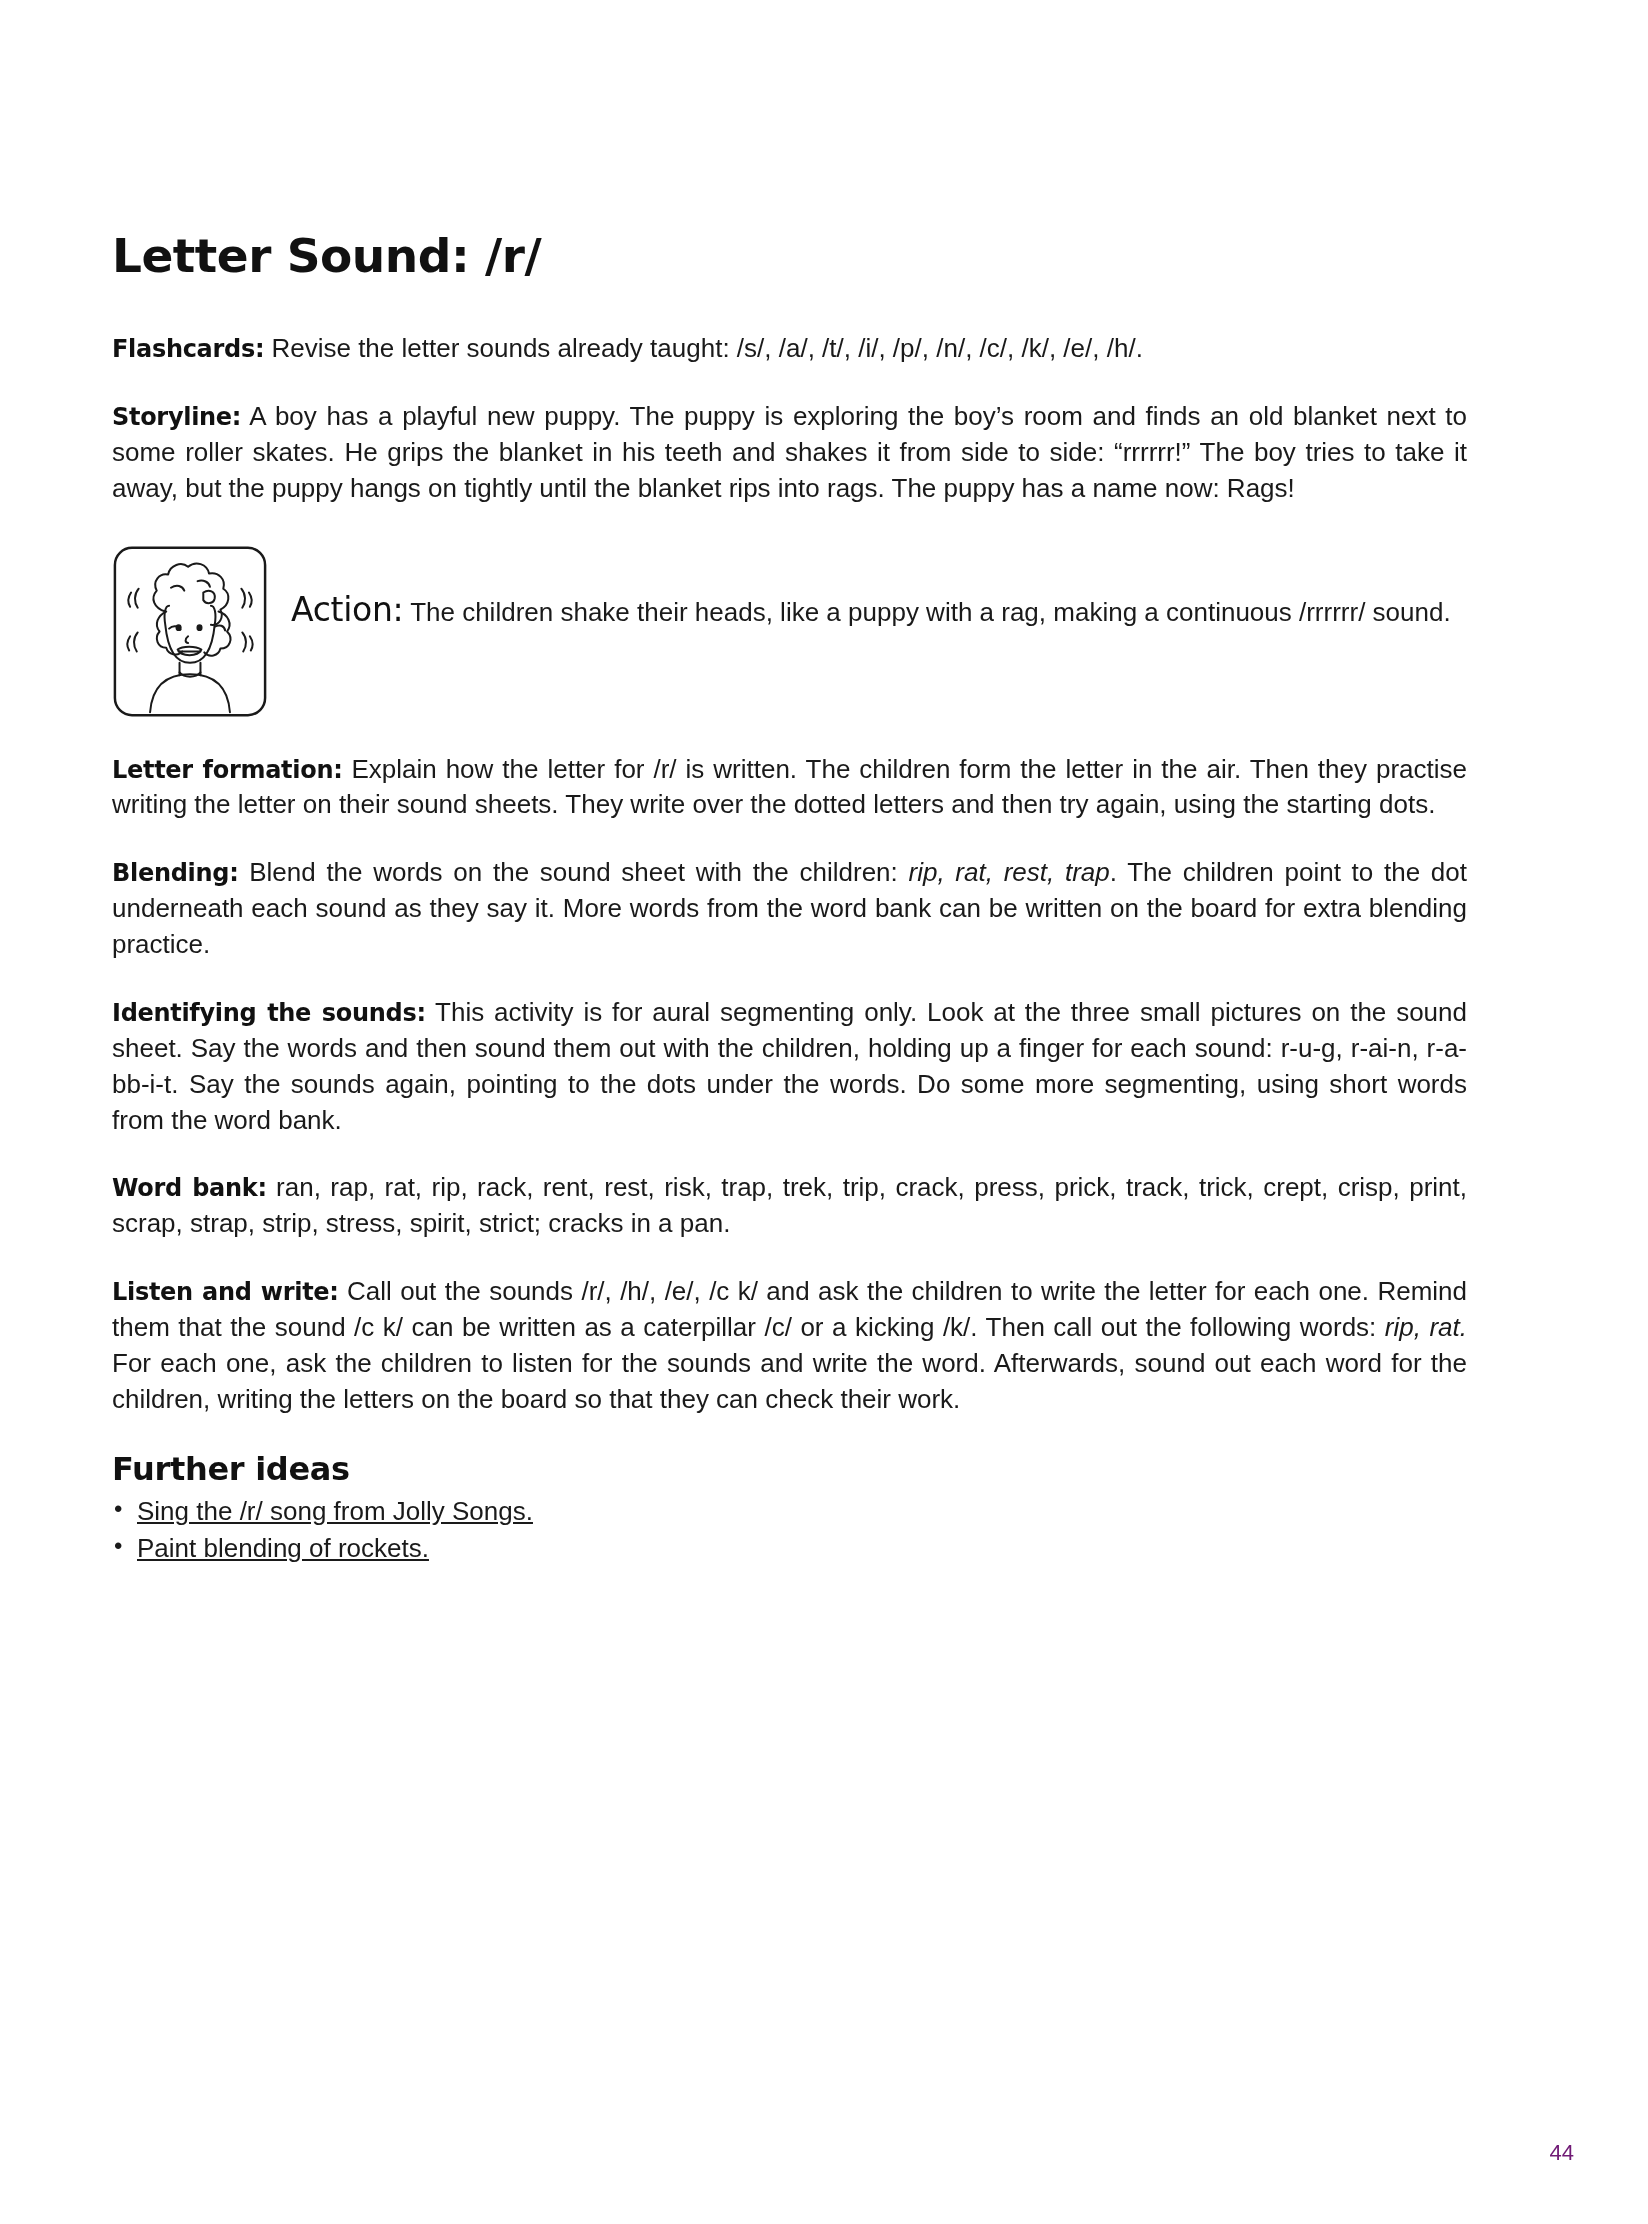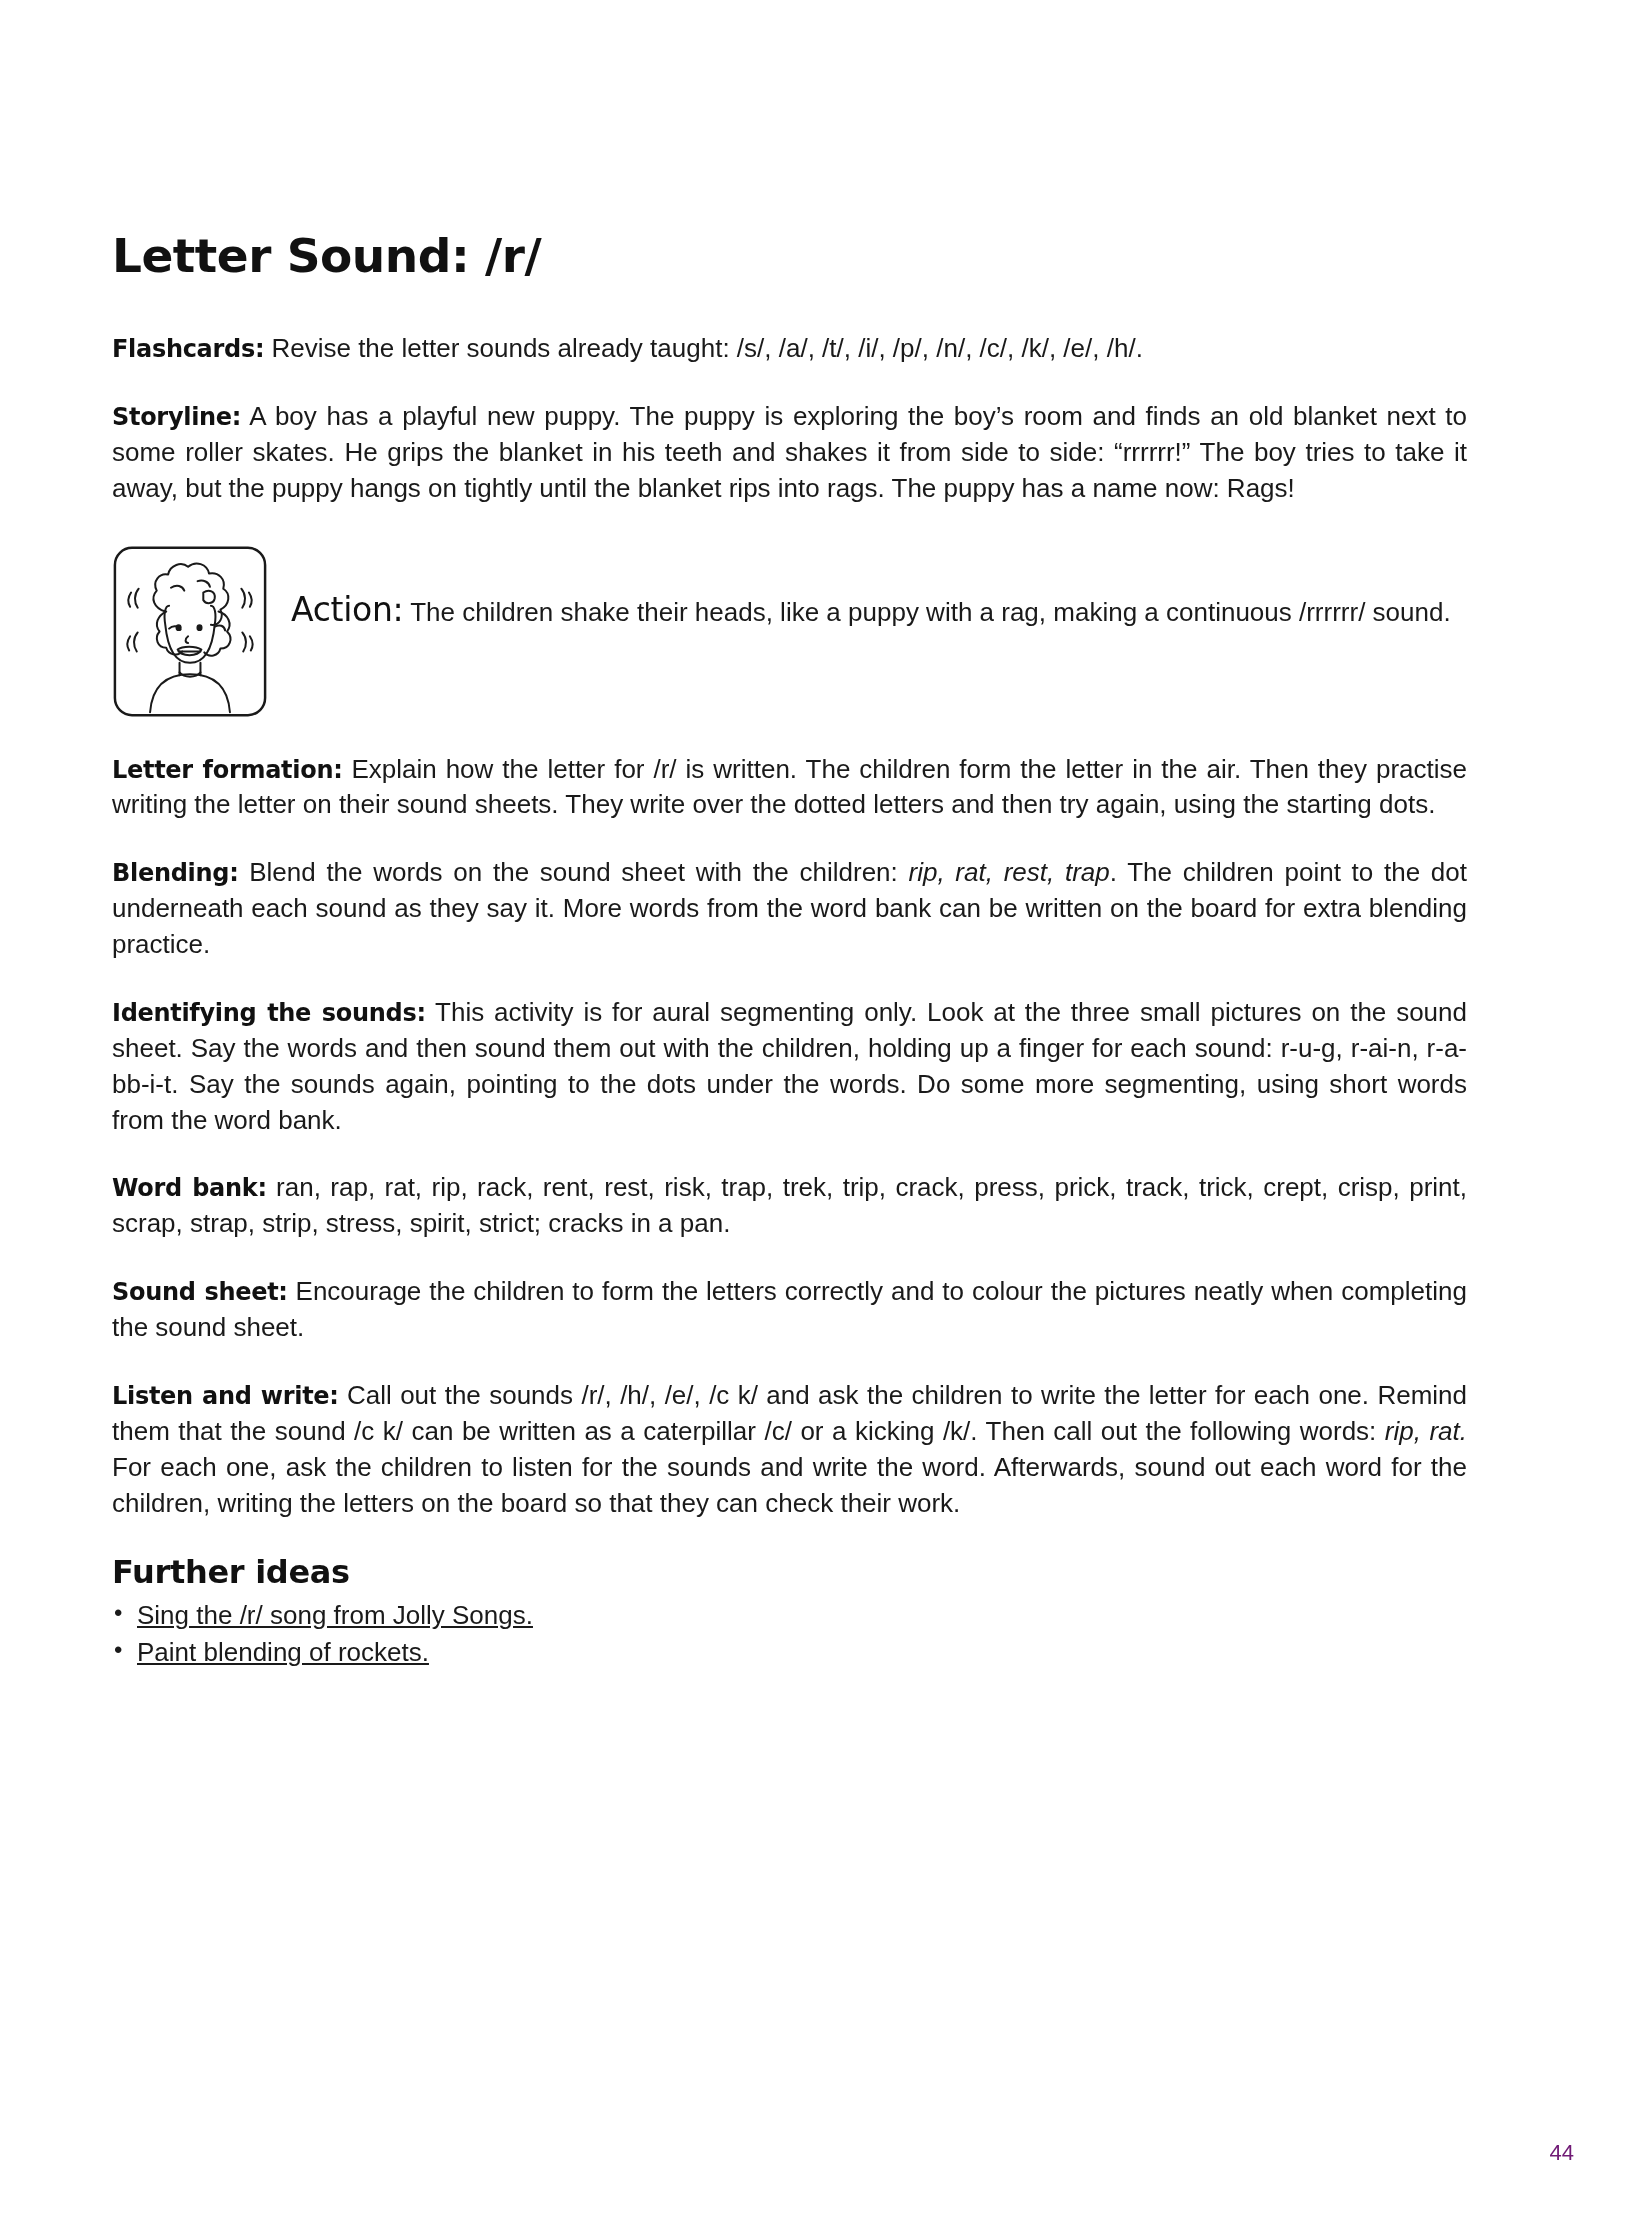--- a/index.html
+++ b/index.html
@@ -213,23 +213,20 @@
     </div>
 
     <div class="section">
       <p><span class="lead">Identifying the sounds:</span><span> This activity is for aural segmenting only. Look at the three small pictures on the sound sheet. Say the words and then sound them out with the children, holding up a finger for each sound: r-u-g, r-ai-n, r-a-bb-i-t. Say the sounds again, pointing to the dots under the words. Do some more segmenting, using short words from the word bank.</span></p>
     </div>
 
     <div class="section">
       <p><span class="lead">Word bank:</span><span> ran, rap, rat, rip, rack, rent, rest, risk, trap, trek, trip, crack, press, prick, track, trick, crept, crisp, print, scrap, strap, strip, stress, spirit, strict; cracks in a pan.</span></p>
     </div>
 
-    <div class="section">
-      <p><span class="lead">Sound sheet:</span><span> Encourage the children to form the letters correctly and to colour the pictures neatly when completing the sound sheet.</span></p>
-    </div>
 
     <div class="section">
       <p><span class="lead">Listen and write:</span><span> Call out the sounds /r/, /h/, /e/, /c k/ and ask the children to write the letter for each one. Remind them that the sound /c k/ can be written as a caterpillar /c/ or a kicking /k/. Then call out the following words: </span><em class="wordlist">rip, rat.</em><span> For each one, ask the children to listen for the sounds and write the word. Afterwards, sound out each word for the children, writing the letters on the board so that they can check their work.</span></p>
     </div>
 
     <div class="further">
       <div class="further-title">Further ideas</div>
       <ul>
         <li>Sing the /r/ song from Jolly Songs.</li>
         <li>Paint blending of rockets.</li>

